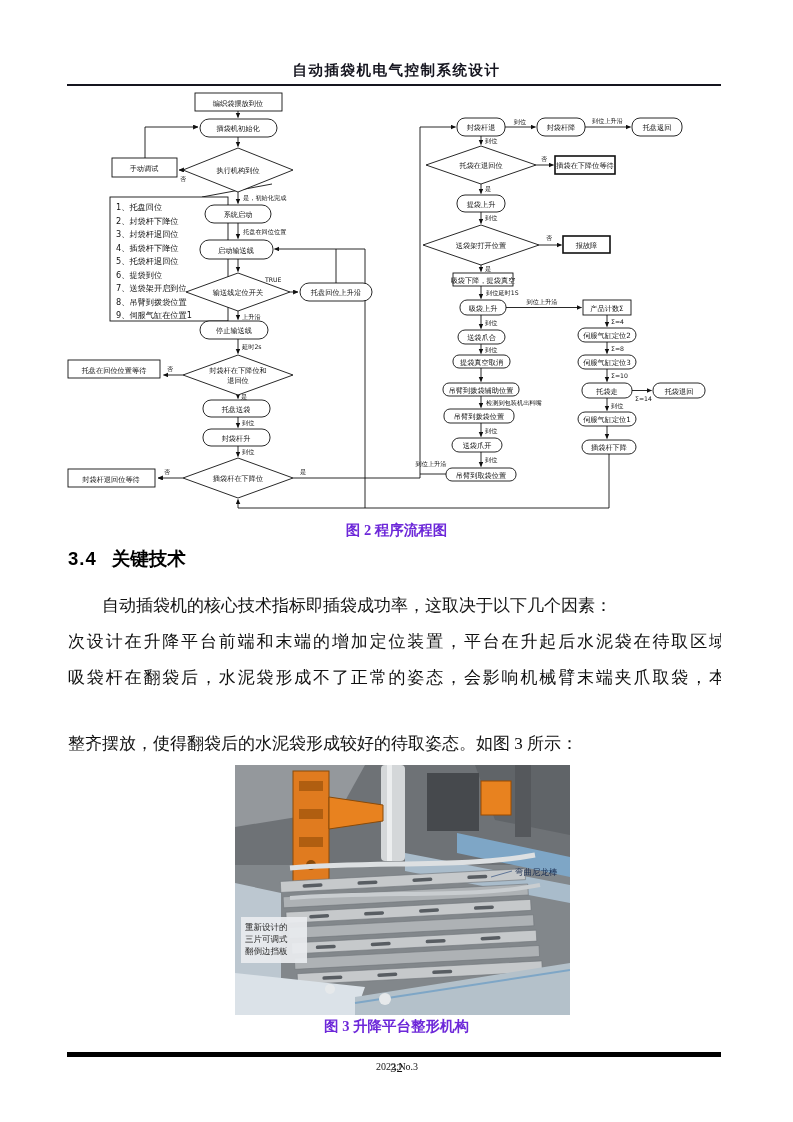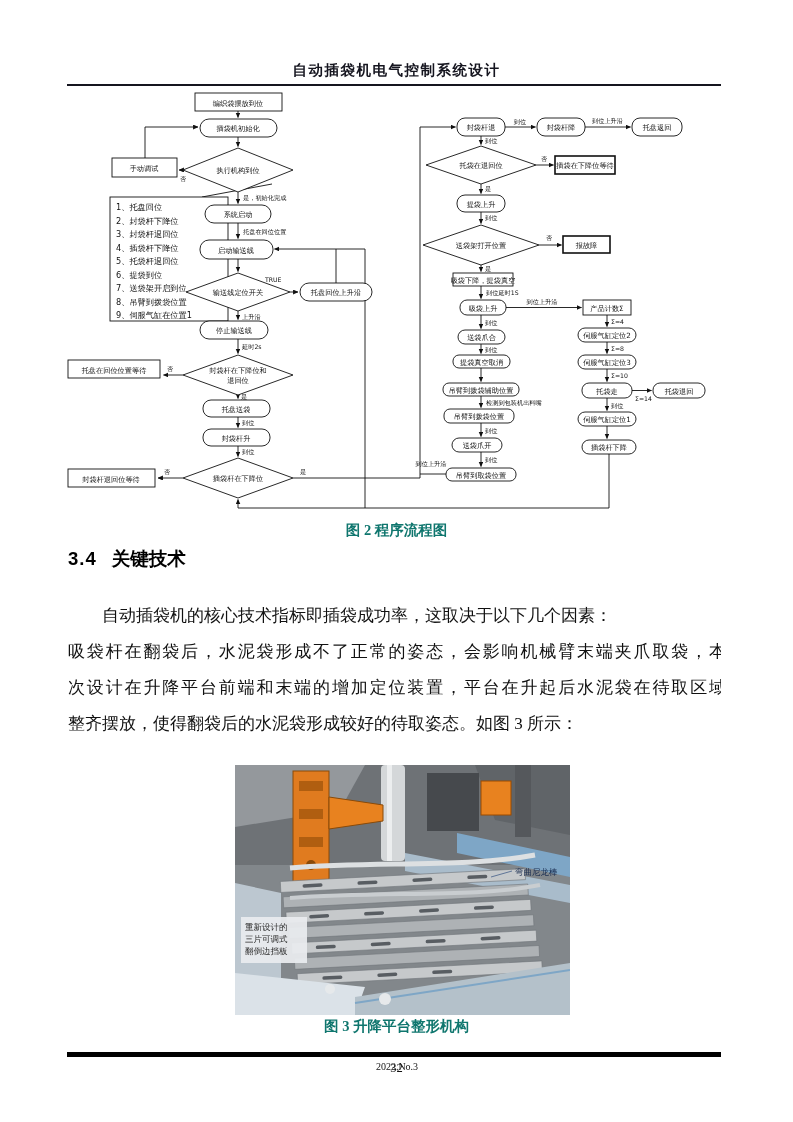--- a/index.html
+++ b/index.html
@@ -14,28 +14,28 @@
   #fc .nb{fill:#ffffff;stroke:#111;stroke-width:0.9;}
   #fc .nb2{fill:#ffffff;stroke:#111;stroke-width:1.6;}
   #fc line,#fc polyline{stroke:#111;stroke-width:0.9;fill:none;}
   #fc text{fill:#111;font-family:"DejaVu Sans","Liberation Sans",sans-serif;}
   .nt{text-anchor:middle;font-size:7.2px;}
   .ls{text-anchor:start;font-size:8.2px;}
   .el{text-anchor:start;font-size:6.2px;}
   .em{text-anchor:middle;font-size:6.2px;}
   
   .caption{position:absolute;left:0;width:793px;text-align:center;font-size:14.5px;
-           font-weight:bold;color:#0f766e;}
+           font-weight:bold;color:#6d28d9;}
   
   #content{position:absolute;left:68px;top:546px;width:658px;}
   .h2{font-family:"Liberation Sans","DejaVu Sans",sans-serif;font-weight:bold;
-      font-size:18.5px;margin:0 0 27px 0;color:#000;}
+      font-size:18.5px;margin:0 0 17px 0;color:#000;}
   .h2 .no{margin-right:15px;letter-spacing:1px;}
   .para{font-size:17px;line-height:36px;white-space:nowrap;}
-  .para.wrap{white-space:normal;}
+  .para.wrap{white-space:normal;margin-top:30px;}
   .ind{text-indent:34px;}
   .jfull{text-align:justify;text-align-last:justify;white-space:normal;}
   
   #fig3{position:absolute;left:235px;top:765px;width:335px;height:250px;}
   #fig3 text{font-family:"DejaVu Sans","Liberation Sans",sans-serif;}
   
   .ftr-bar{position:absolute;top:1052px;left:67px;width:659px;height:4.5px;background:#000;}
   .ftr-page{position:absolute;top:1061px;left:0;width:793px;text-align:center;font-size:12.5px;}
   .ftr-issue{position:absolute;top:1061px;left:68px;width:658px;text-align:center;font-size:10px;}
 </style>
@@ -232,22 +232,22 @@
     </g>
   </svg>
 
   <div class="caption" style="top:521px">图 2 程序流程图</div>
 
   <div id="content">
     <div class="h2">
       <span class="no">3.4</span><span>关键技术</span>
     </div>
     <div class="para ind">自动插袋机的核心技术指标即插袋成功率，这取决于以下几个因素：</div>
+    <div class="para jfull">次设计在升降平台前端和末端的增加定位装置，平台在升起后水泥袋在待取区域</div>
     <div class="para jfull">吸袋杆在翻袋后，水泥袋形成不了正常的姿态，会影响机械臂末端夹爪取袋，本</div>
-    <div class="para jfull">次设计在升降平台前端和末端的增加定位装置，平台在升起后水泥袋在待取区域</div>
     <div class="para wrap">整齐摆放，使得翻袋后的水泥袋形成较好的待取姿态。如图 3 所示：</div>
   </div>
 
   <svg id="fig3" viewBox="0 0 335 250">
     <rect x="0" y="0" width="335" height="250" fill="#82878b"></rect>
     <rect x="0" y="0" width="335" height="100" fill="#6e7276"></rect>
     <polygon points="0,0 130,0 105,45 0,62" fill="#94989c"></polygon>
     <polygon points="240,0 335,0 335,70 260,55" fill="#606468"></polygon>
     <rect x="146" y="0" width="24" height="96" rx="4" fill="#d4d7d9"></rect>
     <rect x="152" y="0" width="5" height="96" fill="#eceeef"></rect>

